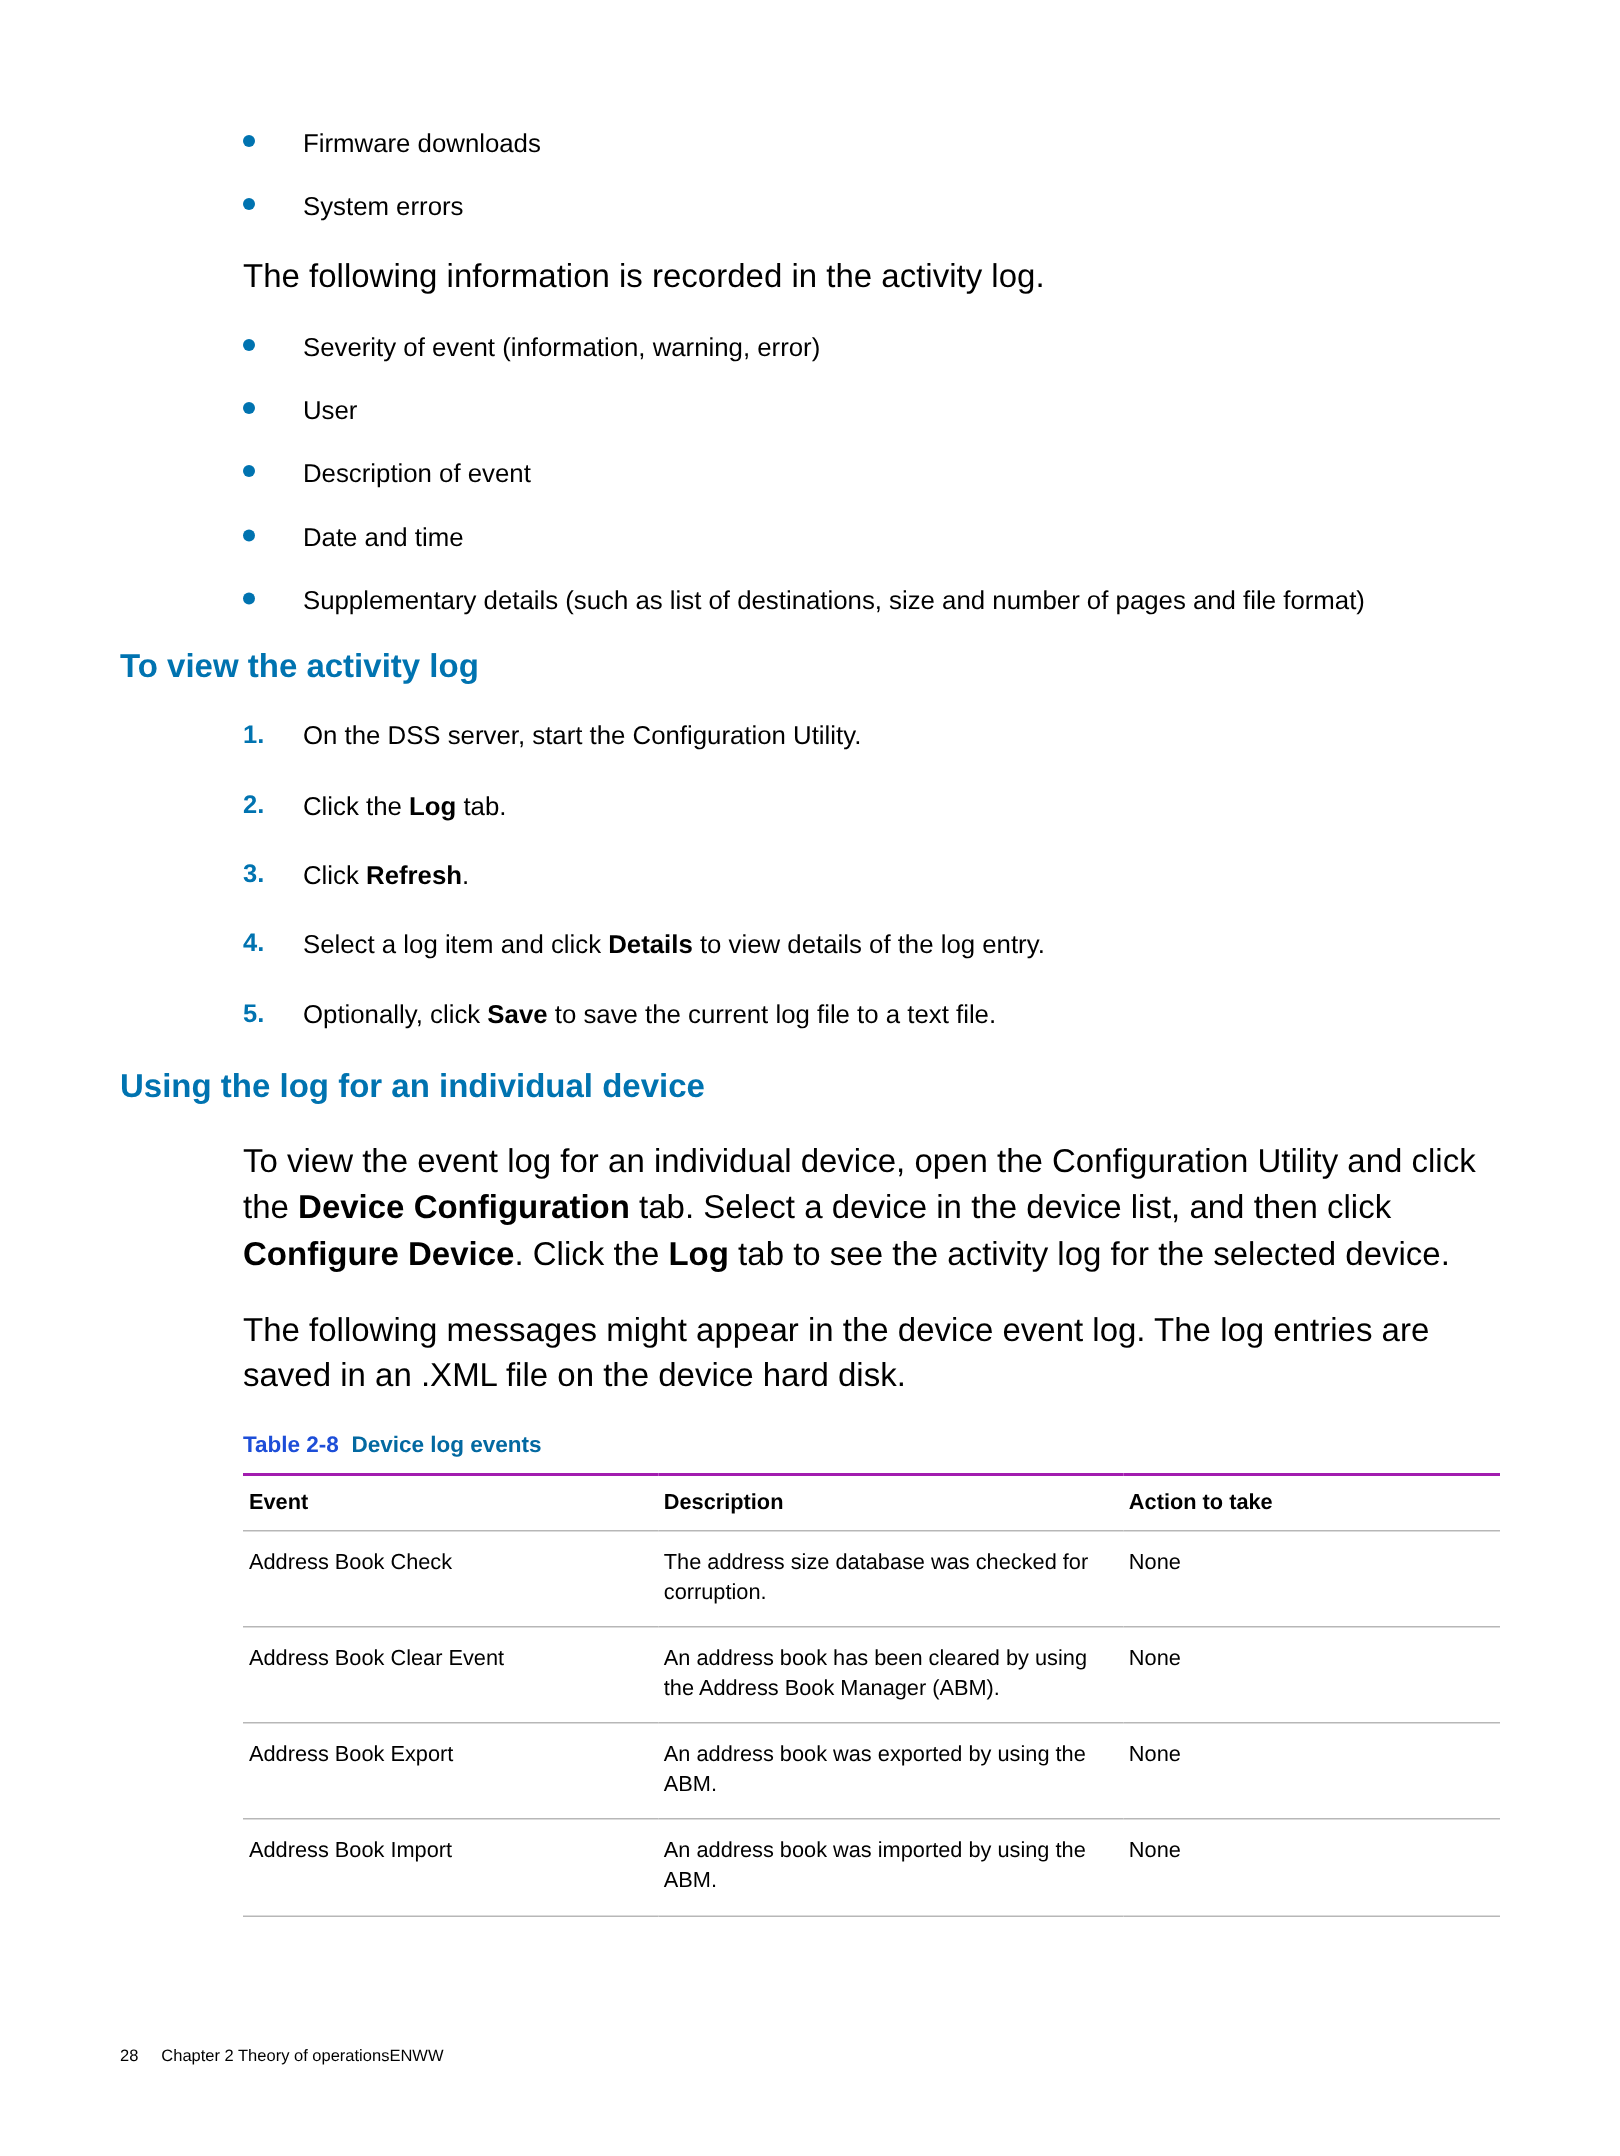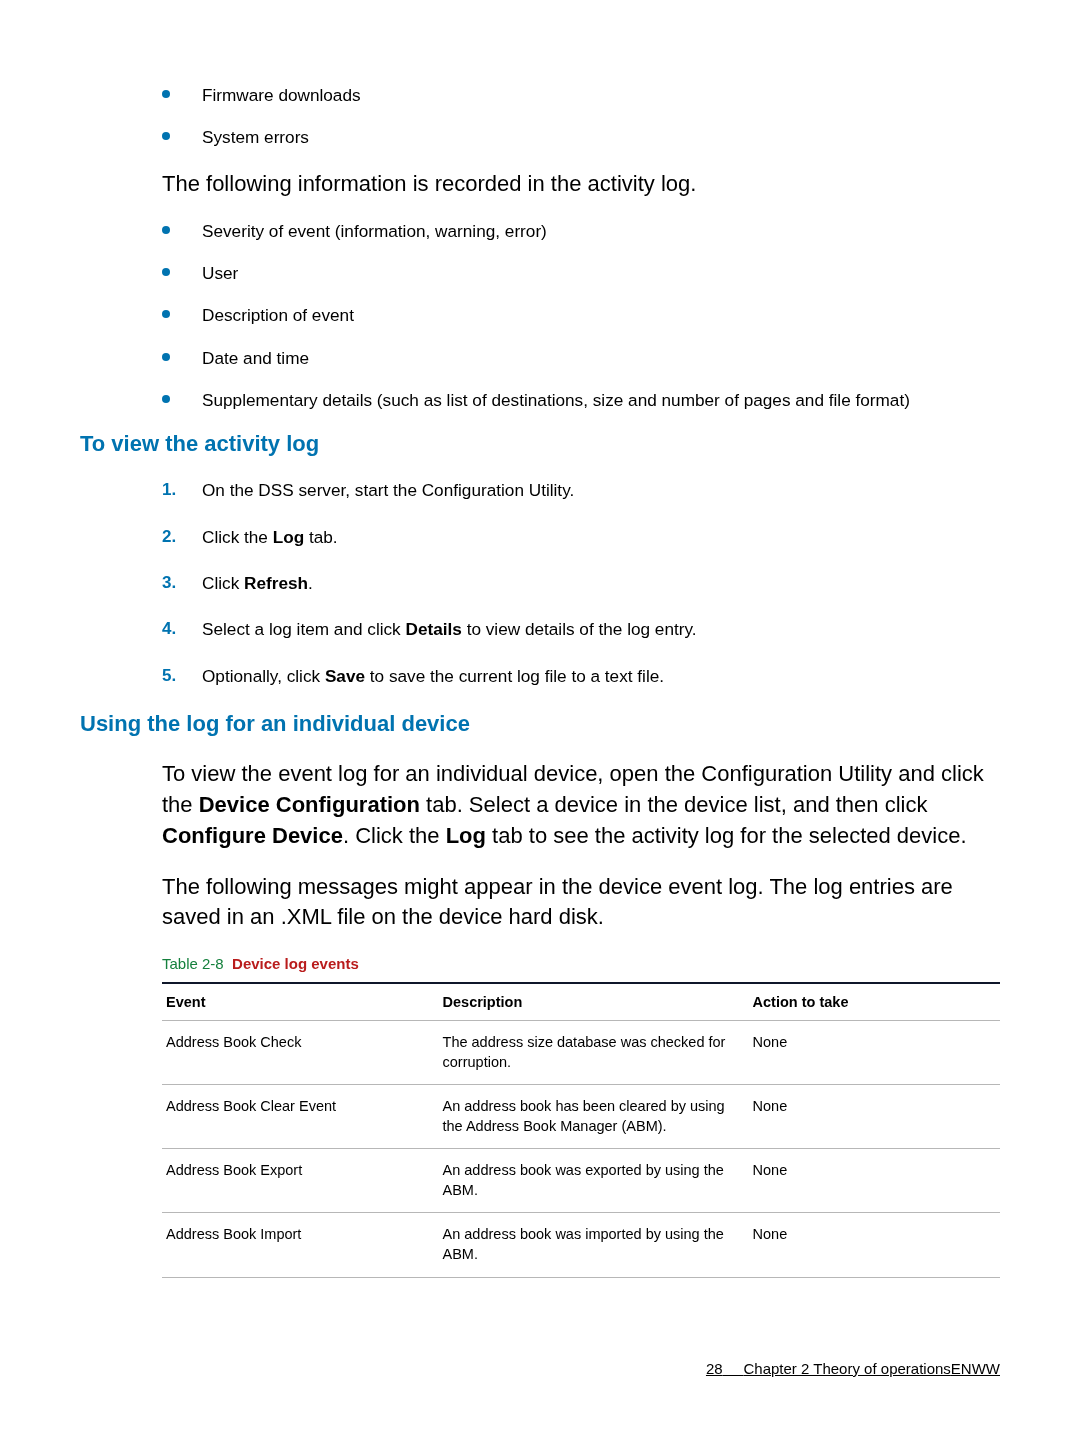--- a/index.html
+++ b/index.html
@@ -71,58 +71,57 @@
     color: #0073b0;
     font-size: 22px;
     font-weight: bold;
     margin: 18px 0 22px 0;
   }
   .table-caption {
     font-size: 15px;
     margin: 22px 0 10px 0;
   }
   .table-caption .cap-label {
-    color: #15803d;
-    font-weight: normal;
+    color: #1d4ed8;
+    font-weight: bold;
   }
   .table-caption .cap-title {
     font-weight: bold;
-    color: #b91c1c;
+    color: #0369a1;
   }
   table.events {
     width: 100%;
     border-collapse: collapse;
     font-size: 14.5px;
   }
   table.events th {
     text-align: left;
     font-weight: bold;
     padding: 10px 8px 10px 4px;
-    border-top: 2px solid #0f172a;
+    border-top: 2px solid #a21caf;
     border-bottom: 1px solid #b7b7b7;
     vertical-align: top;
   }
   table.events td {
     padding: 12px 8px 12px 4px;
     border-bottom: 1px solid #b7b7b7;
     vertical-align: top;
     line-height: 1.35;
   }
   .col-event { width: 33%; }
   .col-desc  { width: 37%; }
   .col-action{ width: 30%; margin-left: 20px; }
   .footer {
     position: absolute;
     left: 80px;
     right: 80px;
     bottom: 60px;
-    font-size: 15px;
+    font-size: 11px;
     display: flex;
-    justify-content: flex-end;
-    text-decoration: underline;
+    justify-content: flex-start;
   }
   b { font-weight: bold; }
 </style>
 </head>
 <body>
 
 <div class="page">
 
   <div class="indent-block">
     <ul class="bullets">

